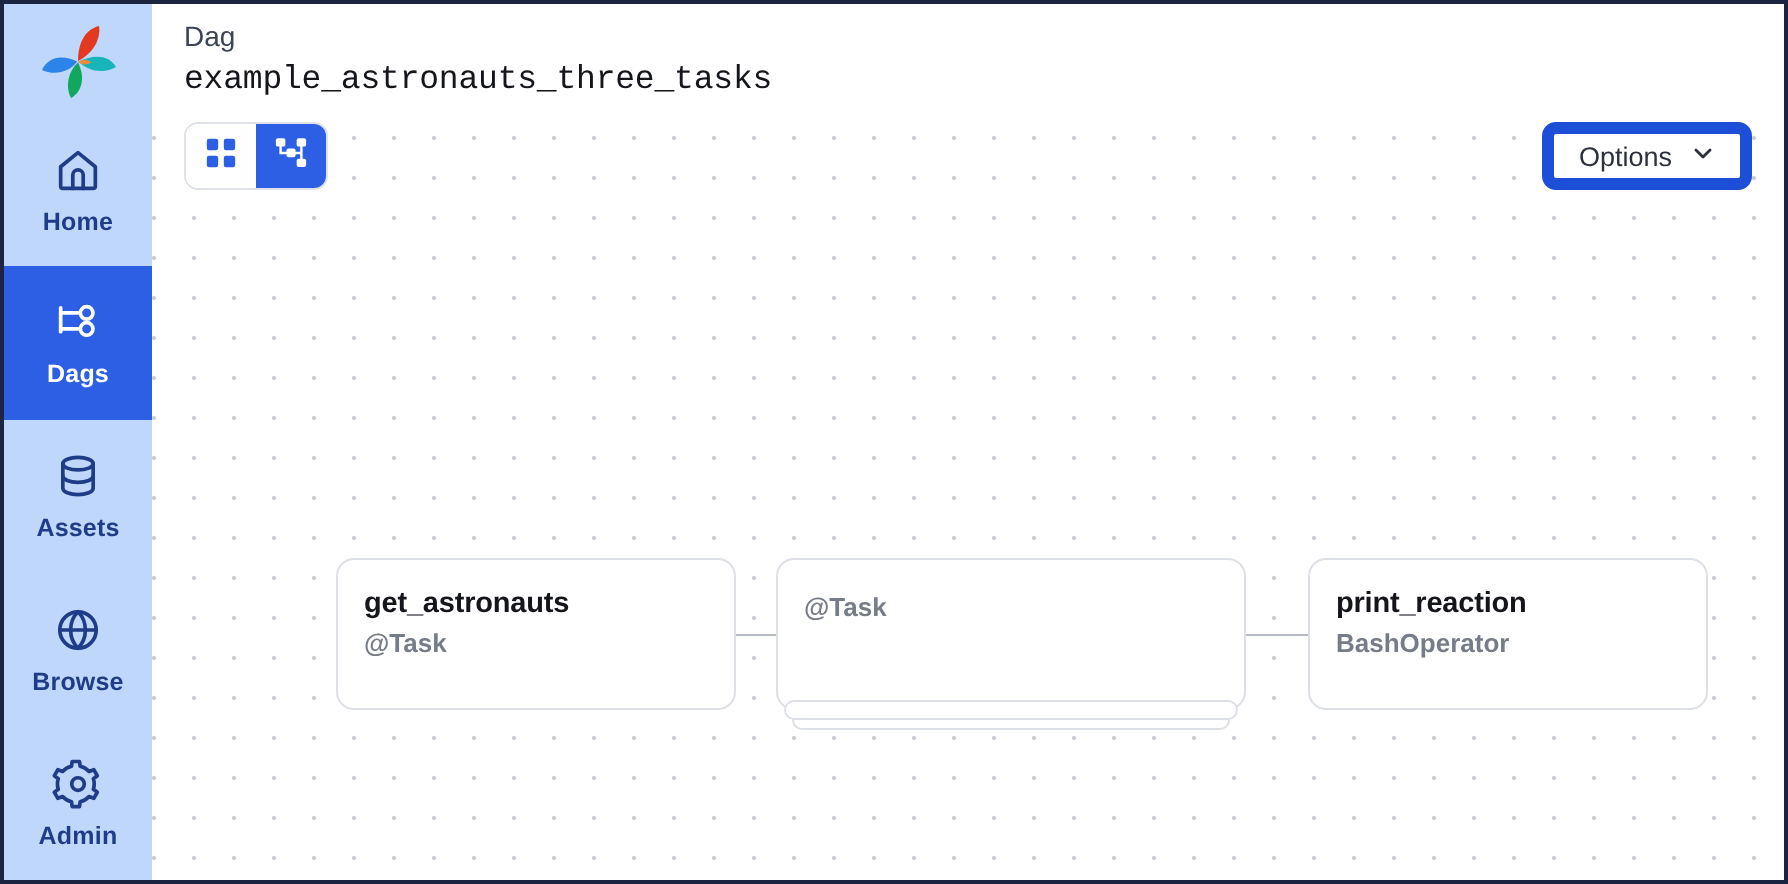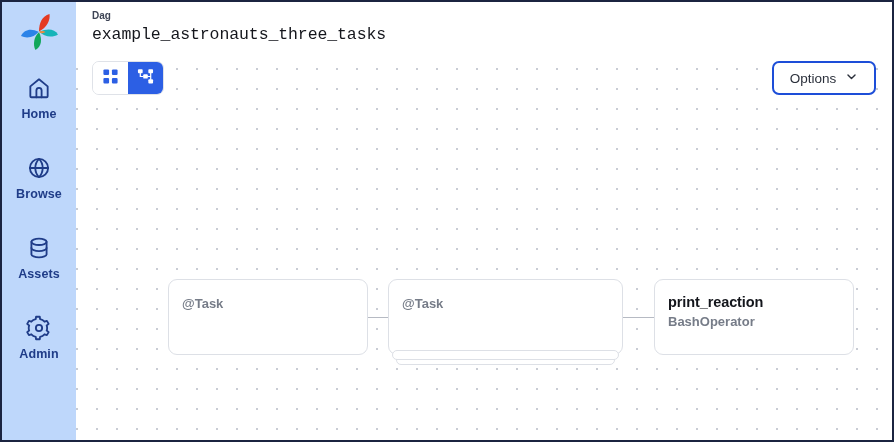--- a/index.html
+++ b/index.html
@@ -81,22 +81,22 @@
   }
 
   .header {
     position: relative;
     z-index: 5;
     padding: 7px 16px 0 16px;
     background: #ffffff;
   }
 
   .crumb-label {
-    font-size: 10px;
-    font-weight: 700;
+    font-size: 14px;
+    font-weight: 400;
     color: #3d4455;
     line-height: 1.35;
   }
 
   .dag-title {
     font-size: 16.5px;
     font-weight: 400;
     color: #14161c;
     line-height: 1.5;
     letter-spacing: -0.1px;
@@ -159,21 +159,21 @@
     right: 16px;
     top: 5px;
     height: 34px;
     min-width: 104px;
     padding: 0 12px;
     display: flex;
     align-items: center;
     justify-content: center;
     gap: 9px;
     background: #ffffff;
-    border: 2px solid #1d4ed8;
+    border: 6px solid #1d4ed8;
     border-radius: 7px;
     font-size: 13.5px;
     color: #2b303b;
     font-family: "Liberation Sans", sans-serif;
     cursor: pointer;
   }
 
   
   .node {
     position: absolute;
@@ -253,46 +253,58 @@
     <div class="nav-item">
       <span class="nav-ico">
         <svg width="26" height="26" viewBox="0 0 24 24" class="icon-stroke">
           <path d="M4 10.5 L12 4 L20 10.5 V19.5 A1 1 0 0 1 19 20.5 H5 A1 1 0 0 1 4 19.5 Z"></path>
           <path d="M9.6 20.5 V14.2 A2.4 2.4 0 0 1 12 11.9 A2.4 2.4 0 0 1 14.4 14.2 V20.5"></path>
         </svg>
       </span>
       <span class="nav-label">Home</span>
     </div>
 
+    <div class="nav-item active">
+      <span class="nav-ico">
+        <svg width="26" height="26" viewBox="0 0 24 24" class="icon-stroke">
+          <path d="M4 5.5 V16.5"></path>
+          <path d="M4 7.8 H12.5"></path>
+          <path d="M4 15.2 H12.5"></path>
+          <circle cx="16" cy="7.8" r="2.9"></circle>
+          <circle cx="16" cy="15.2" r="2.9"></circle>
+        </svg>
+      </span>
+      <span class="nav-label">Dags</span>
+    </div>
+
+    <div class="nav-item">
+      <span class="nav-ico">
+        <svg width="26" height="26" viewBox="0 0 24 24" class="icon-stroke">
+          <ellipse cx="12" cy="6.3" rx="7" ry="2.9"></ellipse>
+          <path d="M5 6.3 V17.7 C5 19.3 8.1 20.6 12 20.6 C15.9 20.6 19 19.3 19 17.7 V6.3"></path>
+          <path d="M5 12 C5 13.6 8.1 14.9 12 14.9 C15.9 14.9 19 13.6 19 12"></path>
+        </svg>
+      </span>
+      <span class="nav-label">Assets</span>
+    </div>
 
     <div class="nav-item">
       <span class="nav-ico">
         <svg width="26" height="26" viewBox="0 0 24 24" class="icon-stroke">
           <circle cx="12" cy="12" r="8.4"></circle>
           <path d="M3.6 12 H20.4"></path>
           <path d="M12 3.6 C14.4 6 15.4 9 15.4 12 C15.4 15 14.4 18 12 20.4 C9.6 18 8.6 15 8.6 12 C8.6 9 9.6 6 12 3.6 Z"></path>
         </svg>
       </span>
       <span class="nav-label">Browse</span>
     </div>
 
     <div class="nav-item">
       <span class="nav-ico">
         <svg width="26" height="26" viewBox="0 0 24 24" class="icon-stroke">
-          <ellipse cx="12" cy="6.3" rx="7" ry="2.9"></ellipse>
-          <path d="M5 6.3 V17.7 C5 19.3 8.1 20.6 12 20.6 C15.9 20.6 19 19.3 19 17.7 V6.3"></path>
-          <path d="M5 12 C5 13.6 8.1 14.9 12 14.9 C15.9 14.9 19 13.6 19 12"></path>
-        </svg>
-      </span>
-      <span class="nav-label">Assets</span>
-    </div>
-
-    <div class="nav-item">
-      <span class="nav-ico">
-        <svg width="26" height="26" viewBox="0 0 24 24" class="icon-stroke">
           <circle cx="12" cy="12" r="2.9"></circle>
           <path d="M19.1 14.4 A7.7 7.7 0 0 0 19.1 9.6 L20.9 8.2 L19.3 5.4 L17.1 6.2 A7.6 7.6 0 0 0 13 3.8 L12.7 1.6 H9.3 L9 3.8 A7.6 7.6 0 0 0 4.9 6.2 L2.7 5.4 L1.1 8.2 L2.9 9.6 A7.7 7.7 0 0 0 2.9 14.4 L1.1 15.8 L2.7 18.6 L4.9 17.8 A7.6 7.6 0 0 0 9 20.2 L9.3 22.4 H12.7 L13 20.2 A7.6 7.6 0 0 0 17.1 17.8 L19.3 18.6 L20.9 15.8 Z"></path>
         </svg>
       </span>
       <span class="nav-label">Admin</span>
     </div>
 
   </nav>
 
   <section class="main">
@@ -304,20 +316,21 @@
 
     <div class="canvas">
 
       <div class="edge edge-1"></div>
       <div class="edge edge-2"></div>
 
       <div class="stack-layer stack-2"></div>
       <div class="stack-layer stack-1"></div>
 
       <div class="node node-n1">
+        <div class="node-title">get_astronauts</div>
         <div class="node-sub">@Task</div>
       </div>
 
       <div class="node node-n2">
         <div class="node-sub">@Task</div>
       </div>
 
       <div class="node node-n3">
         <div class="node-title">print_reaction</div>
         <div class="node-sub">BashOperator</div>

